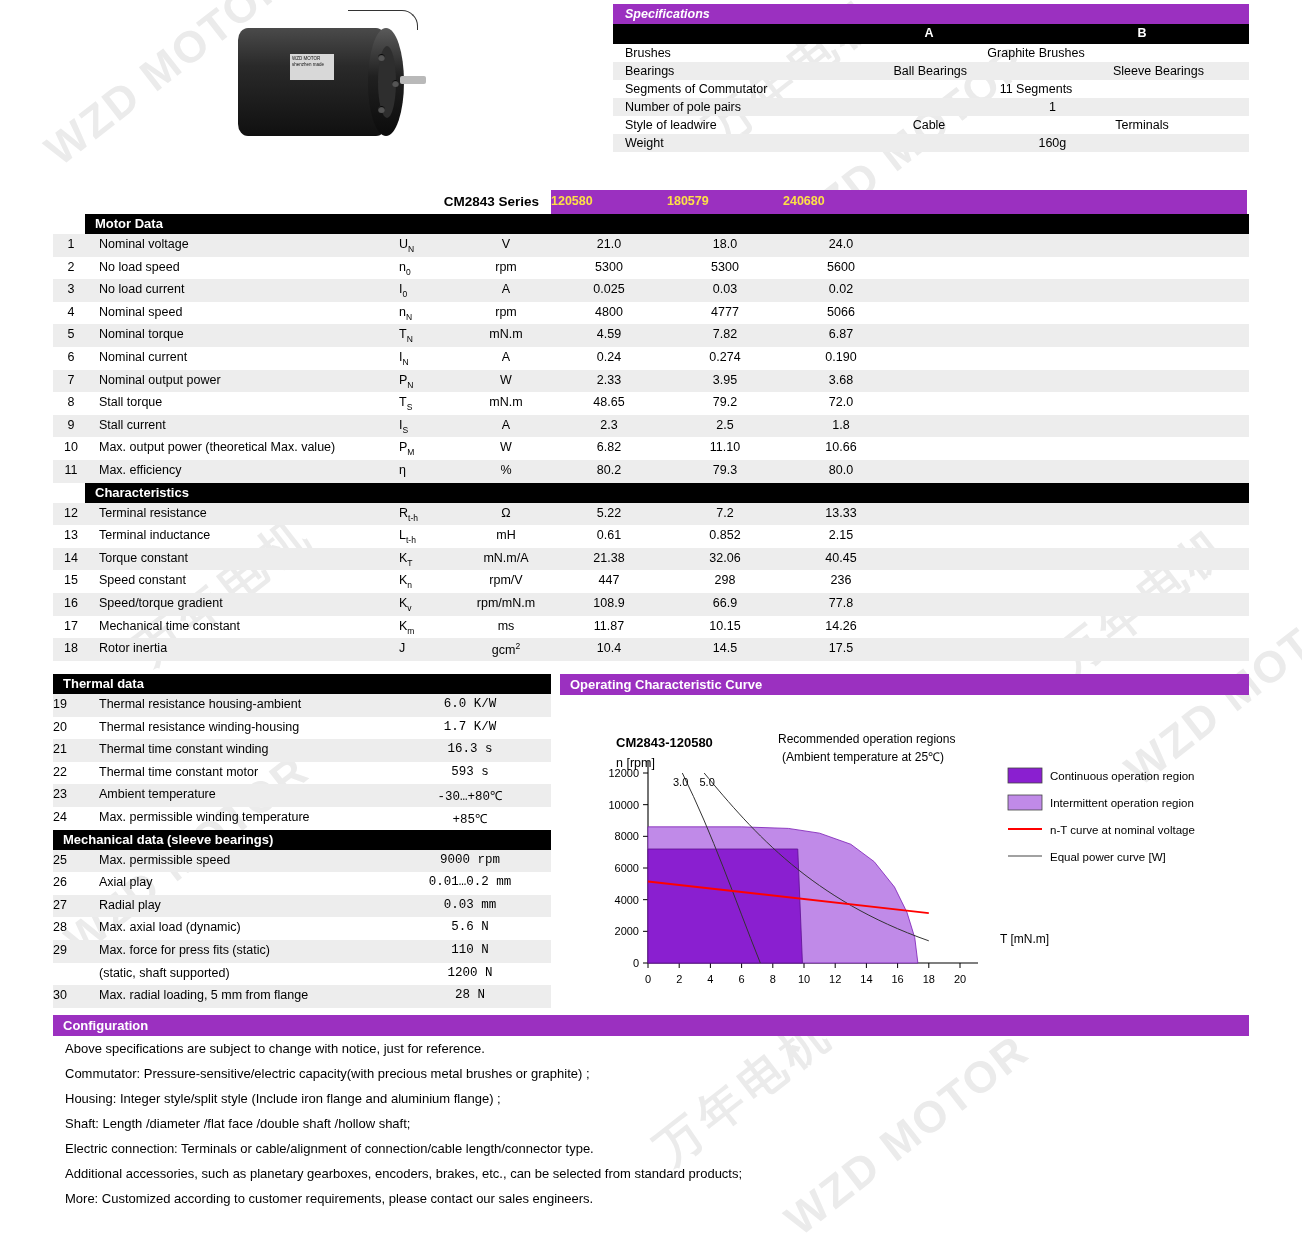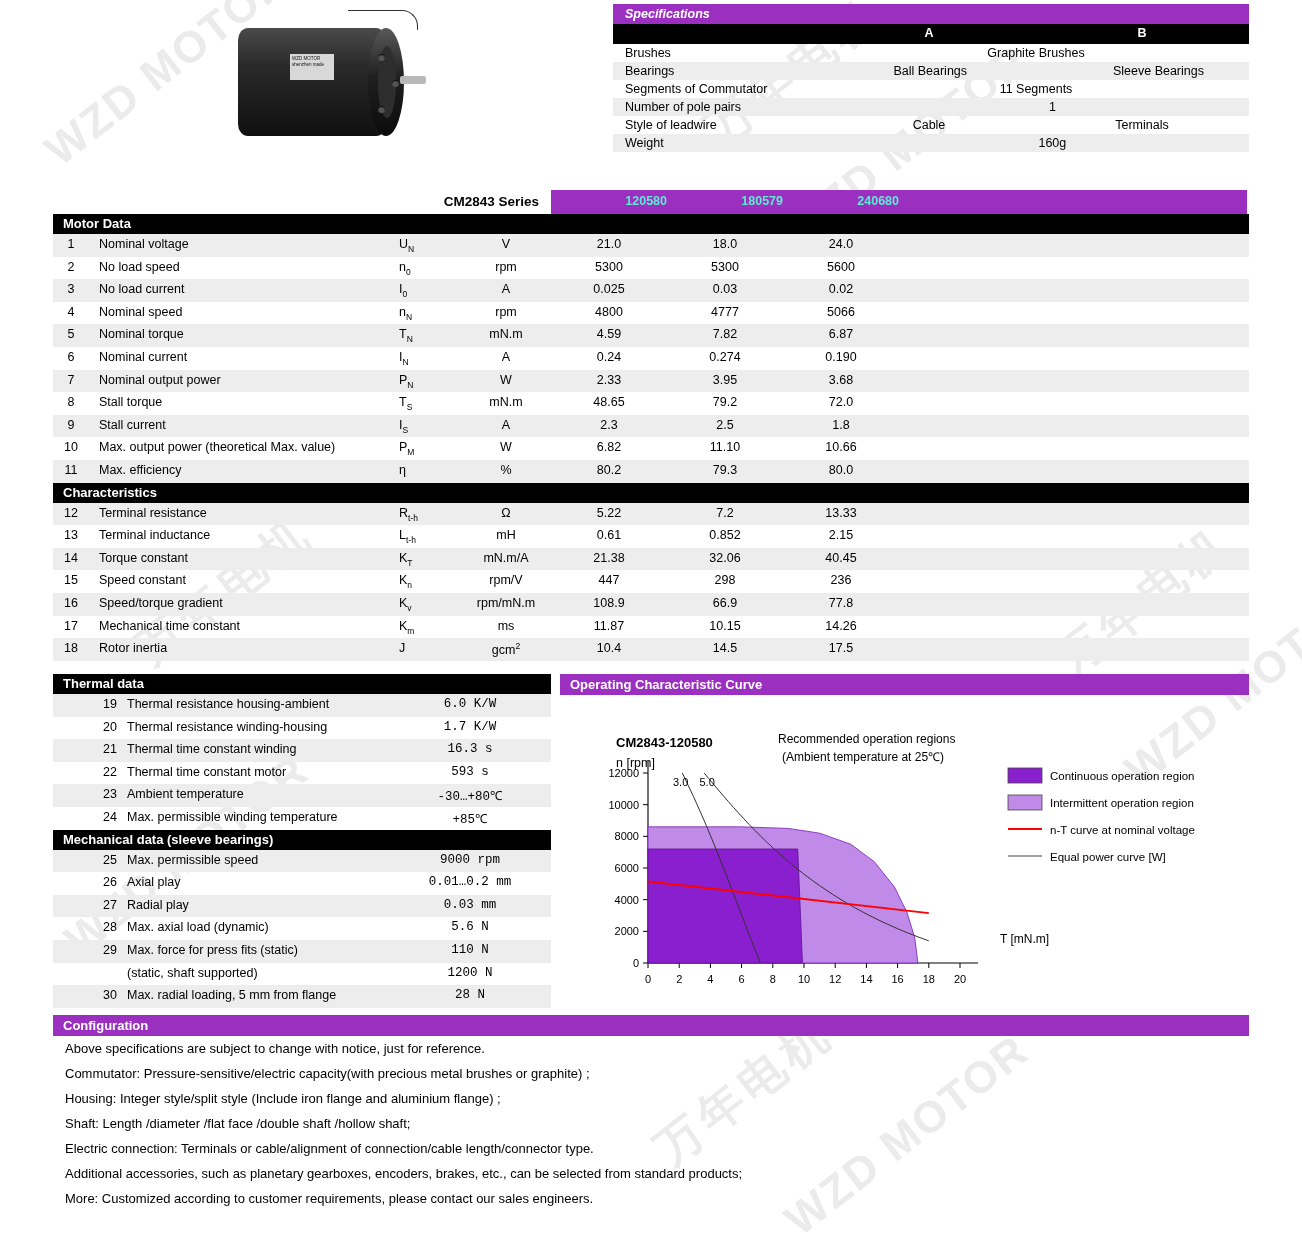--- a/index.html
+++ b/index.html
@@ -34,40 +34,40 @@
   
   .mtable { position:absolute; left:53px; top:190px; width:1196px; z-index:2; }
   .mrow { display:flex; align-items:stretch; height:22.6px; }
   .mrow .no    { width:36px; text-align:center; padding-top:3px; }
   .mrow .name  { width:310px; padding:3px 0 0 10px; }
   .mrow .sym   { width:62px; text-align:left; padding-top:3px; }
   .mrow .unit  { width:90px; text-align:center; padding-top:3px; }
   .mrow .v     { width:116px; text-align:center; padding-top:3px; }
   .alt { background:#ededed; }
 
-  .sec-head { display:flex; height:20px; }
+  .sec-head { display:flex; height:20px;margin-left:32px; }
   .sec-head .lbl { width:498px; background:#000; color:#fff; font-weight:bold;
                    font-size:13px; padding:2px 0 0 10px; }
   .sec-head .blk { flex:1; background:#000; }
 
   
   .series-head { display:flex; height:24px; }
   .series-head .ttl { width:498px; text-align:right; padding:4px 12px 0 0;
                       font-weight:bold; font-size:13.5px; }
-  .series-head .code { width:116px; background:#9b30c0; color:#5eead4; font-weight:bold;
-                       text-align:right; padding-top:4px; font-size:12.5px; }
+  .series-head .code { width:116px; background:#9b30c0; color:#fde047; font-weight:bold;
+                       text-align:left; padding-top:4px; font-size:12.5px; }
   .series-head .empty { width:116px; background:#9b30c0; }
 
   .sup { font-size:8.5px; vertical-align:super; }
   .sub { font-size:8.5px; vertical-align:sub; }
 
   
   .lblock { position:absolute; left:53px; top:674px; width:498px; z-index:2; }
   .lrow { display:flex; height:22.6px; }
-  .lrow .no { width:36px; text-align:right; padding-top:3px;margin-left:28px; }
+  .lrow .no { width:36px; text-align:left; padding-top:3px; }
   .lrow .name { flex:1; padding:3px 0 0 10px; }
   .lrow .val { width:150px; text-align:center; padding:3px 12px 0 0;font-family:Liberation Mono, monospace; }
   .lsec { background:#000; color:#fff; font-weight:bold; font-size:13px;
           padding:2px 0 2px 10px; height:20px; }
 
   
   .cblock { position:absolute; left:560px; top:674px; width:689px; z-index:2; }
   .cblock .title { background:#9b30c0; color:#ffffff; font-weight:bold; font-size:13px;
                    padding:3px 0 3px 10px; }
 

